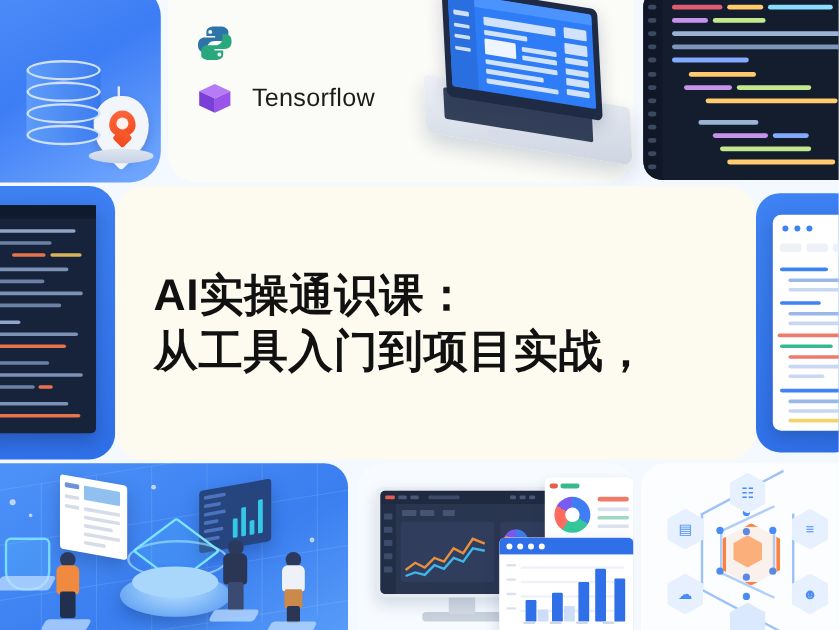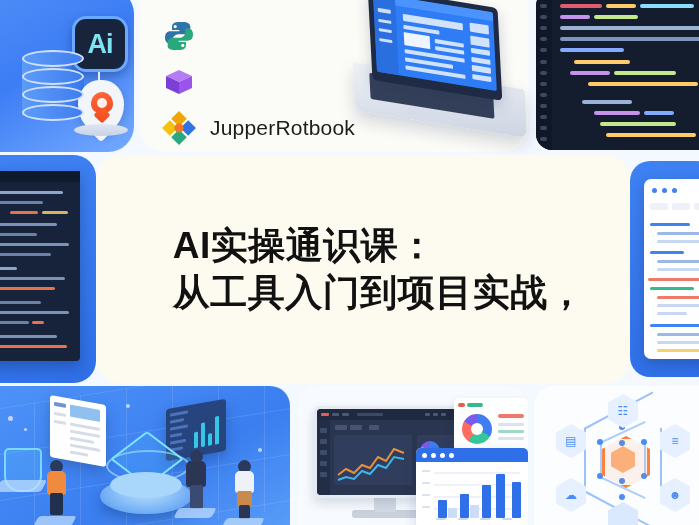--- a/index.html
+++ b/index.html
@@ -85,21 +85,21 @@
     background:linear-gradient(160deg,#3f82f3,#2f6fe8);
     border-radius:0 22px 22px 0;overflow:hidden;
   }
   .ed-window{position:absolute;left:4px;top:16px;width:92px;height:190px;background:#17233a;border-radius:4px;box-shadow:0 6px 14px rgba(10,30,70,.3);}
   .ed-bar{position:absolute;left:0;top:0;width:100%;height:11px;background:#101a2d;}
   .ed-line{position:absolute;height:3px;border-radius:1.5px;}
 
   .card-title{
     position:absolute;left:96px;top:0px;width:534px;height:228px;
     background:#fdfbef;border-radius:24px;
-    display:flex;align-items:center;justify-content:center;
+    display:flex;align-items:center;
   }
   .title-text{
     padding-left:32px;color:#111111;font-weight:bold;
     font-size:37px;line-height:47px;letter-spacing:.5px;
   }
   .title-text div{white-space:nowrap;}
 
   .card-doc{
     position:absolute;left:630px;top:6px;width:86px;height:216px;
     background:linear-gradient(160deg,#3f82f3,#2f6fe8);border-radius:20px;overflow:hidden;
@@ -185,21 +185,20 @@
 
     <div class="card-ai">
       <div class="db">
         <div class="body"></div>
         <div class="disc d4"></div>
           <div class="disc d3"></div>
         <div class="disc d2"></div>
           <div class="disc d1"></div>
       </div>
       <div class="db-link"></div>
-      <div class="ai-badge">Ai</div>
       <div class="pin-stem"></div>
       <div class="pin-base"></div>
       <div class="pin"></div>
       <div class="pin-dot"></div>
     </div>
 
     <div class="card-logos">
       <div class="logo-list">
 
         <div class="logo-row">
@@ -214,36 +213,23 @@
         </div>
 
         <div class="logo-row">
           <div class="logo-mark">
             <svg viewBox="0 0 34 34" width="34" height="34">
               <polygon points="17,5 30,11 17,17 4,11" fill="#b57cf6"></polygon>
               <polygon points="4,11 17,17 17,29 4,23" fill="#7a3fd6"></polygon>
               <polygon points="30,11 17,17 17,29 30,23" fill="#9a54ea"></polygon>
             </svg>
           </div>
-        </div>
-
-        <div class="logo-row">
-          <div class="logo-mark">
-            <svg viewBox="0 0 34 34" width="34" height="34">
-              <g transform="rotate(45 17 17)">
-                <rect x="5" y="5" width="11" height="11" fill="#f0a500"></rect>
-                <rect x="18" y="5" width="11" height="11" fill="#2f74e0"></rect>
-                <rect x="5" y="18" width="11" height="11" fill="#f4c20d"></rect>
-                <rect x="18" y="18" width="11" height="11" fill="#2aa87d"></rect>
-              </g>
-              <circle cx="17" cy="17" r="4.6" fill="#f37726"></circle>
-            </svg>
-          </div>
-          <span class="logo-label">JupperRotbook</span>
-        </div>
+          <span class="logo-label">Tensorflow</span>
+        </div>
+
       </div>
 
       <div class="laptop">
         <div class="lt-base">
             <div class="lt-kb"></div>
             <div class="lt-pad"></div>
           </div>
         <div class="lt-lid">
           <div class="lt-screen">
             <div class="lt-sb"></div>

